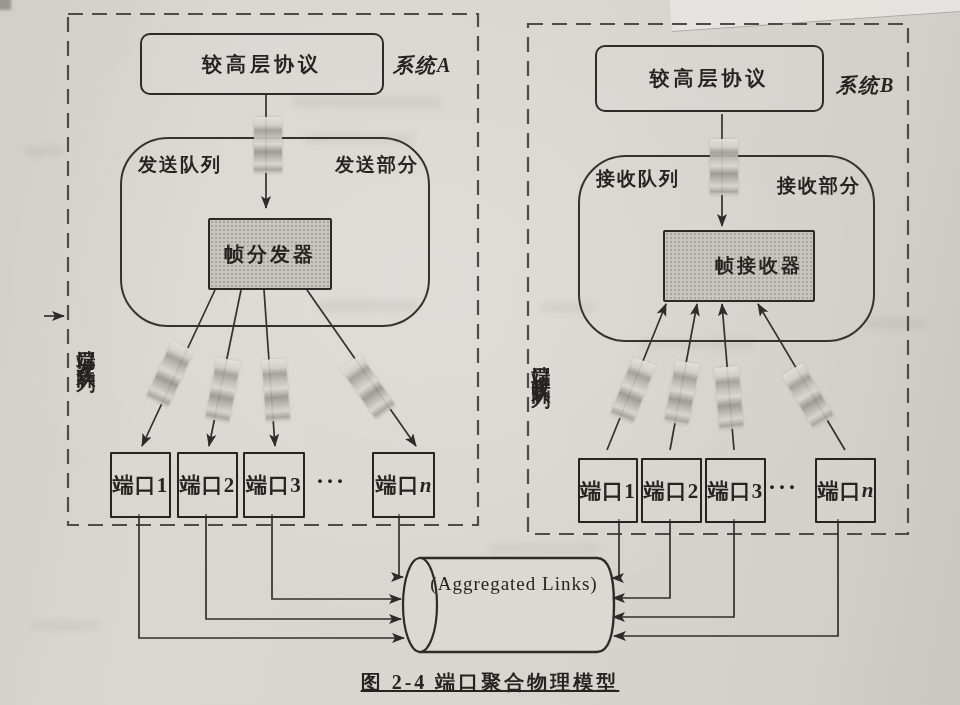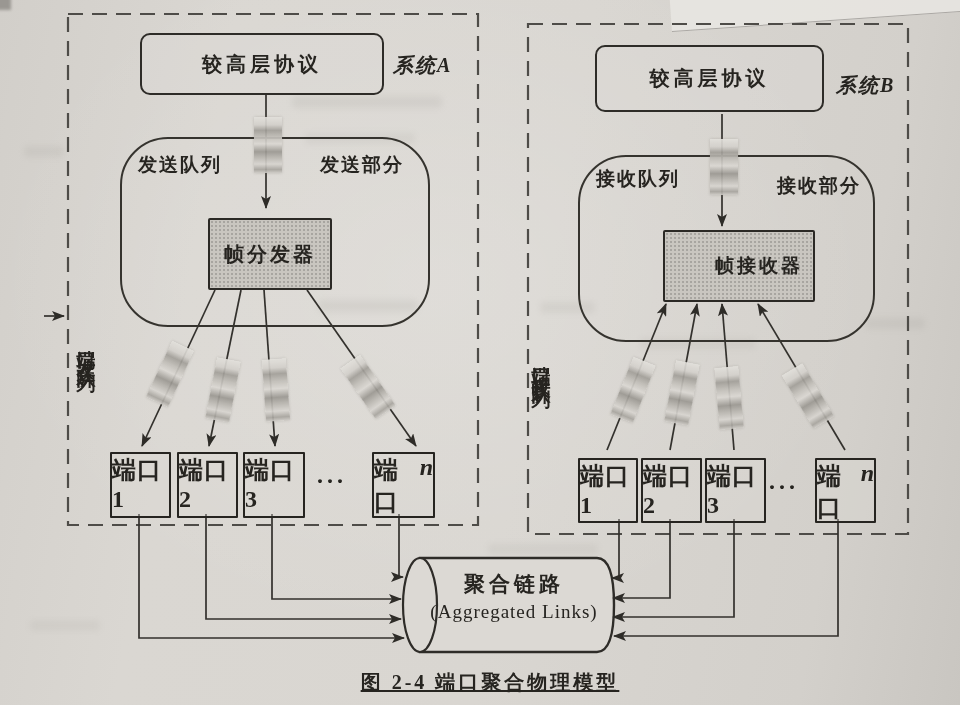--- a/index.html
+++ b/index.html
@@ -32,22 +32,22 @@
   .proc{
     position:absolute;border:2.2px solid #2b2925;border-radius:2px;
     display:flex;align-items:center;justify-content:center;
     font-size:20px;font-weight:600;letter-spacing:3px;
     background-color:#c9c6c0;
     background-image:radial-gradient(rgba(82,80,76,.28) 1px, transparent 1.4px);
     background-size:4px 4px;
   }
   .port{
     position:absolute;border:2.3px solid #262420;border-radius:1px;
-    display:flex;justify-content:center;
-    font-size:24px;font-weight:600;letter-spacing:1px;background:rgba(221,218,213,.35);
+    display:flex;align-items:center;justify-content:center;
+    font-size:21px;font-weight:600;letter-spacing:1px;background:rgba(221,218,213,.35);
   }
   .lbl{position:absolute;font-size:19px;font-weight:600;letter-spacing:2px;white-space:nowrap;}
   .sys{font-size:20px;font-style:italic;}
   .vlabel{
     position:absolute;writing-mode:vertical-rl;text-orientation:upright;
     font-size:19px;font-weight:600;letter-spacing:5px;line-height:24px;
   }
   .queue{
     position:absolute;
     background:linear-gradient(180deg,
@@ -137,21 +137,21 @@
 <div class="queue" style="left:621px;top:359px;width:24px;height:62px;transform:rotate(22deg);"></div>
 <div class="queue" style="left:670px;top:362px;width:24px;height:62px;transform:rotate(11deg);"></div>
 <div class="queue" style="left:717px;top:367px;width:24px;height:62px;transform:rotate(-5deg);"></div>
 <div class="queue" style="left:796px;top:365px;width:24px;height:62px;transform:rotate(-31deg);"></div>
 
 <div class="box" style="left:140px;top:33px;width:240px;height:58px;">
   <span>较高层协议</span>
 </div>
 <div class="lbl sys" style="left:393px;top:52px;">系统A</div>
 <div class="lbl" style="left:138px;top:152px;text-align:right;">发送队列</div>
-<div class="lbl" style="left:320px;top:152px;">发送部分</div>
+<div class="lbl" style="left:335px;top:152px;">发送部分</div>
 <div class="proc" style="left:208px;top:218px;width:120px;height:68px;justify-content:center;">
   <span>帧分发器</span>
 </div>
 <div class="vlabel" style="left:74px;top:334px;">端口发送队列</div>
 
 <div class="port" style="left:110px;top:452px;width:57px;height:62px;">
   <span>端口1</span>
 </div>
 <div class="port" style="left:177px;top:452px;width:57px;height:62px;">
   <span>端口2</span>
@@ -185,17 +185,16 @@
 <div class="port" style="left:705px;top:458px;width:57px;height:61px;">
   <span>端口3</span>
 </div>
 <div class="dots" style="left:768px;top:474px;">···</div>
 <div class="port" style="left:815px;top:458px;width:57px;height:61px;">
   <span>端口</span>
     <span class="ital">n</span>
 </div>
 
 <div class="cyl-text" style="left:428px;top:570px;width:172px;">
-  <div class="cyl-zh">聚合链路</div>
   <div class="cyl-en">(Aggregated Links)</div>
 </div>
 
 <div class="caption" style="top:669px;text-decoration:underline;">图 2-4  端口聚合物理模型</div>
 
 </body></html>

